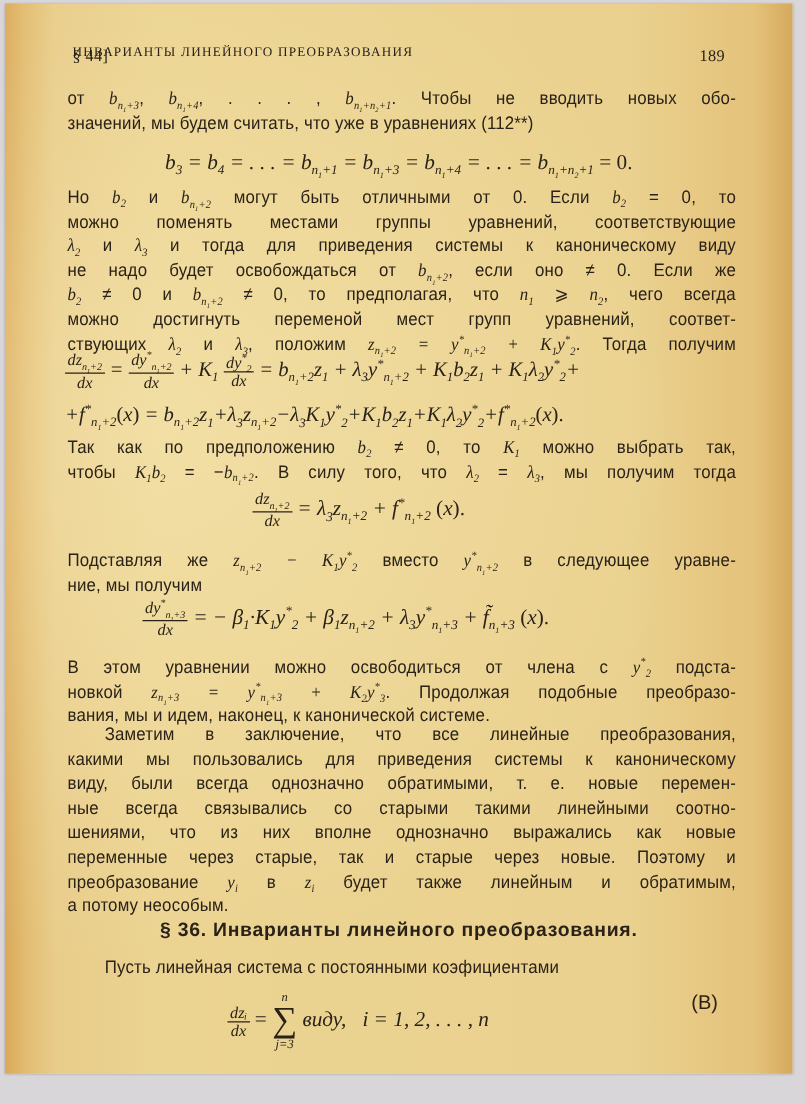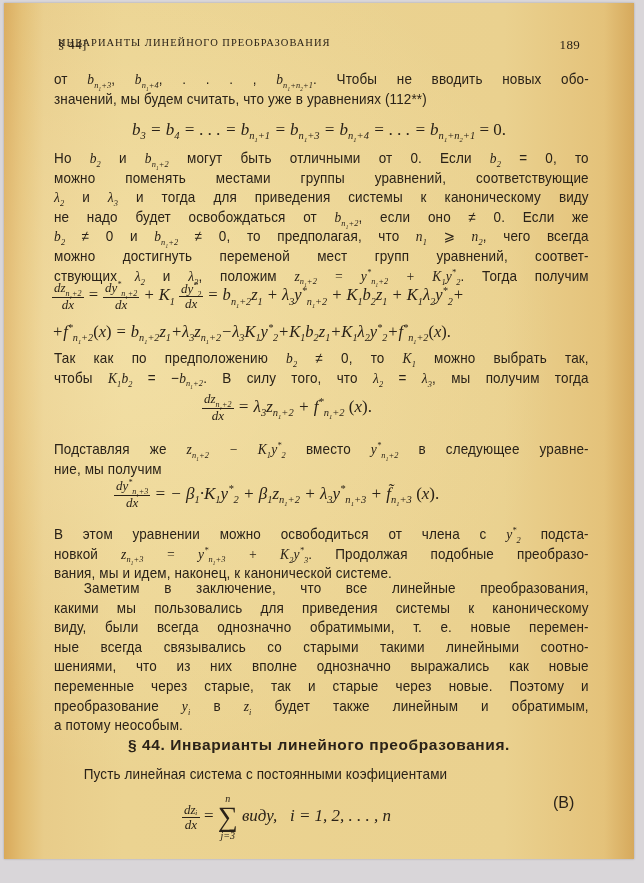--- a/index.html
+++ b/index.html
@@ -120,21 +120,21 @@
     <span class="ln indent">Заметим в заключение, что все линейные преобразования,</span>
     <span class="ln">какими мы пользовались для приведения системы к каноническому</span>
     <span class="ln">виду, были всегда однозначно обратимыми, т. е. новые перемен-</span>
     <span class="ln">ные всегда связывались со старыми такими линейными соотно-</span>
     <span class="ln">шениями, что из них вполне однозначно выражались как новые</span>
     <span class="ln">переменные через старые, так и старые через новые. Поэтому и</span>
     <span class="ln">преобразование <span class="m">y<sub>i</sub></span> в <span class="m">z<sub>i</sub></span> будет также линейным и обратимым,</span>
     <span class="ln last">а потому неособым.</span>
   </div>
 
-  <div class="heading">§ 44. Инварианты линейного преобразования.</div>
+  <div class="heading">§ 36. Инварианты линейного преобразования.</div>
 
   <div class="txt" style="top:762px;">
     <span class="ln last indent">Пусть линейная система с постоянными коэфициентами</span>
   </div>
 
   <div class="eq m" style="top:790px; left:178px;">
     <span class="frac"><span class="n">dzᵢ</span><span class="d">dx</span></span>
     <span class="r">=</span>
     <span class="sum">
       <span class="lim">n</span>

